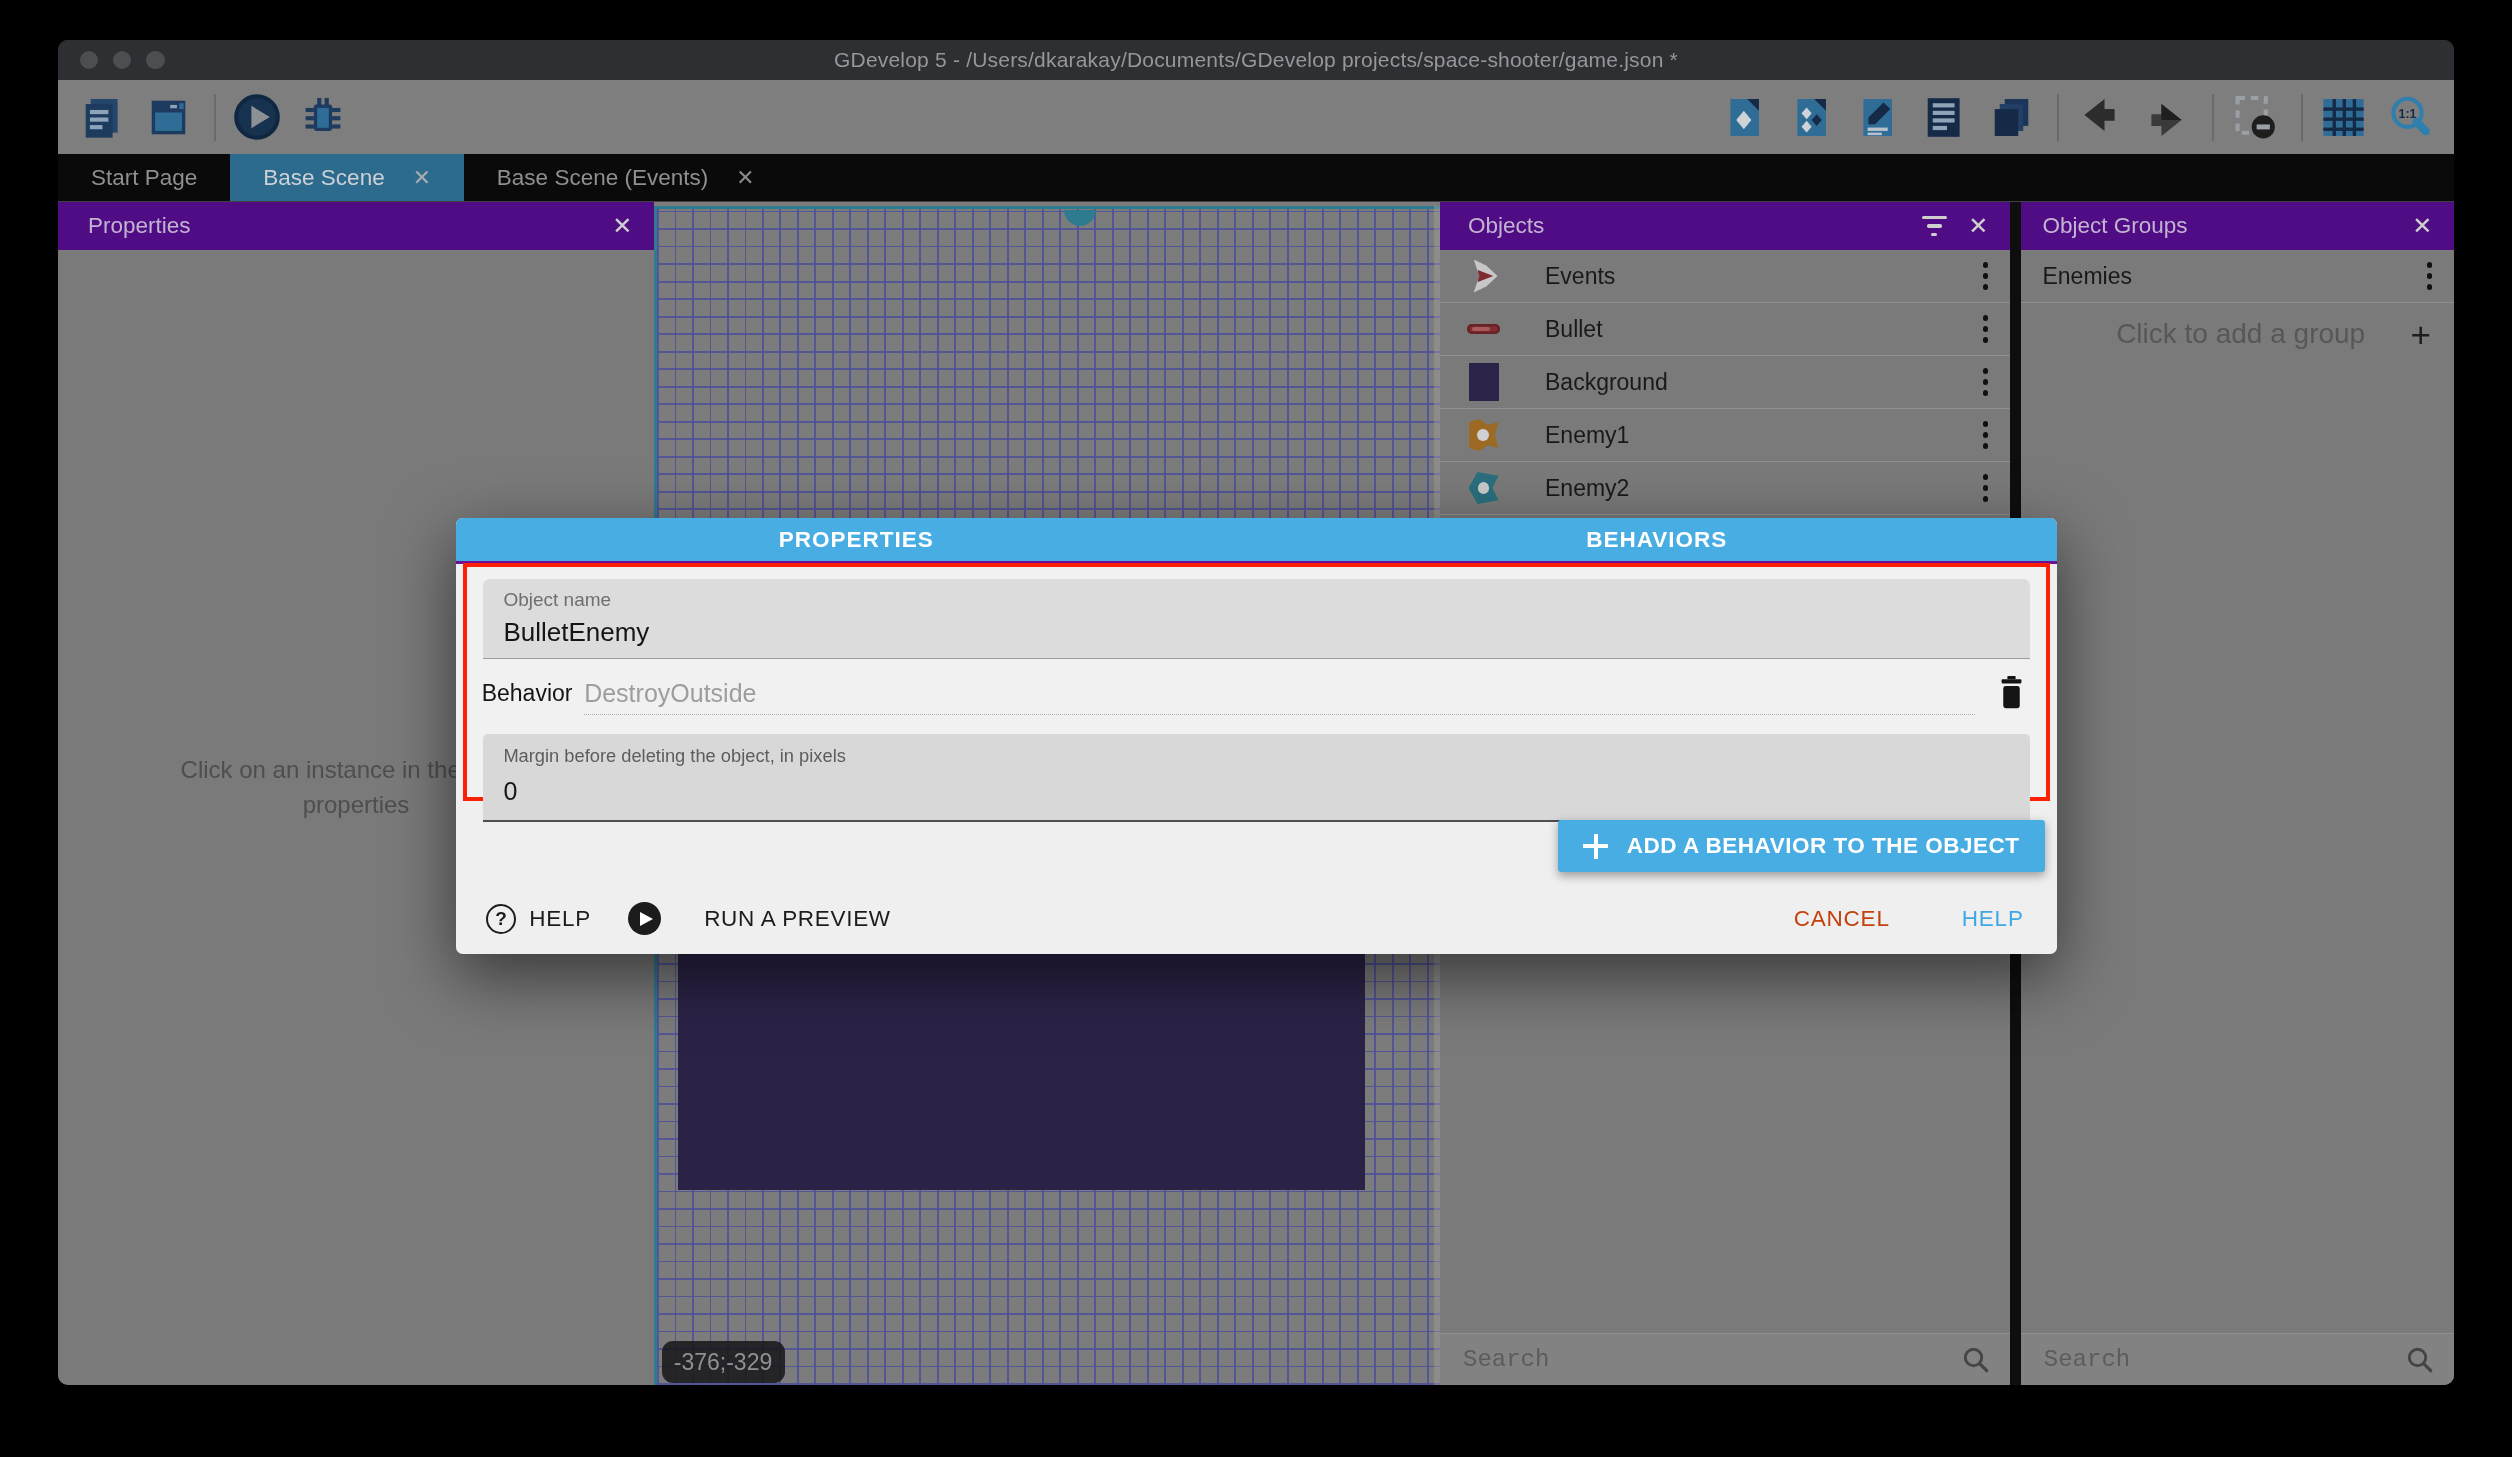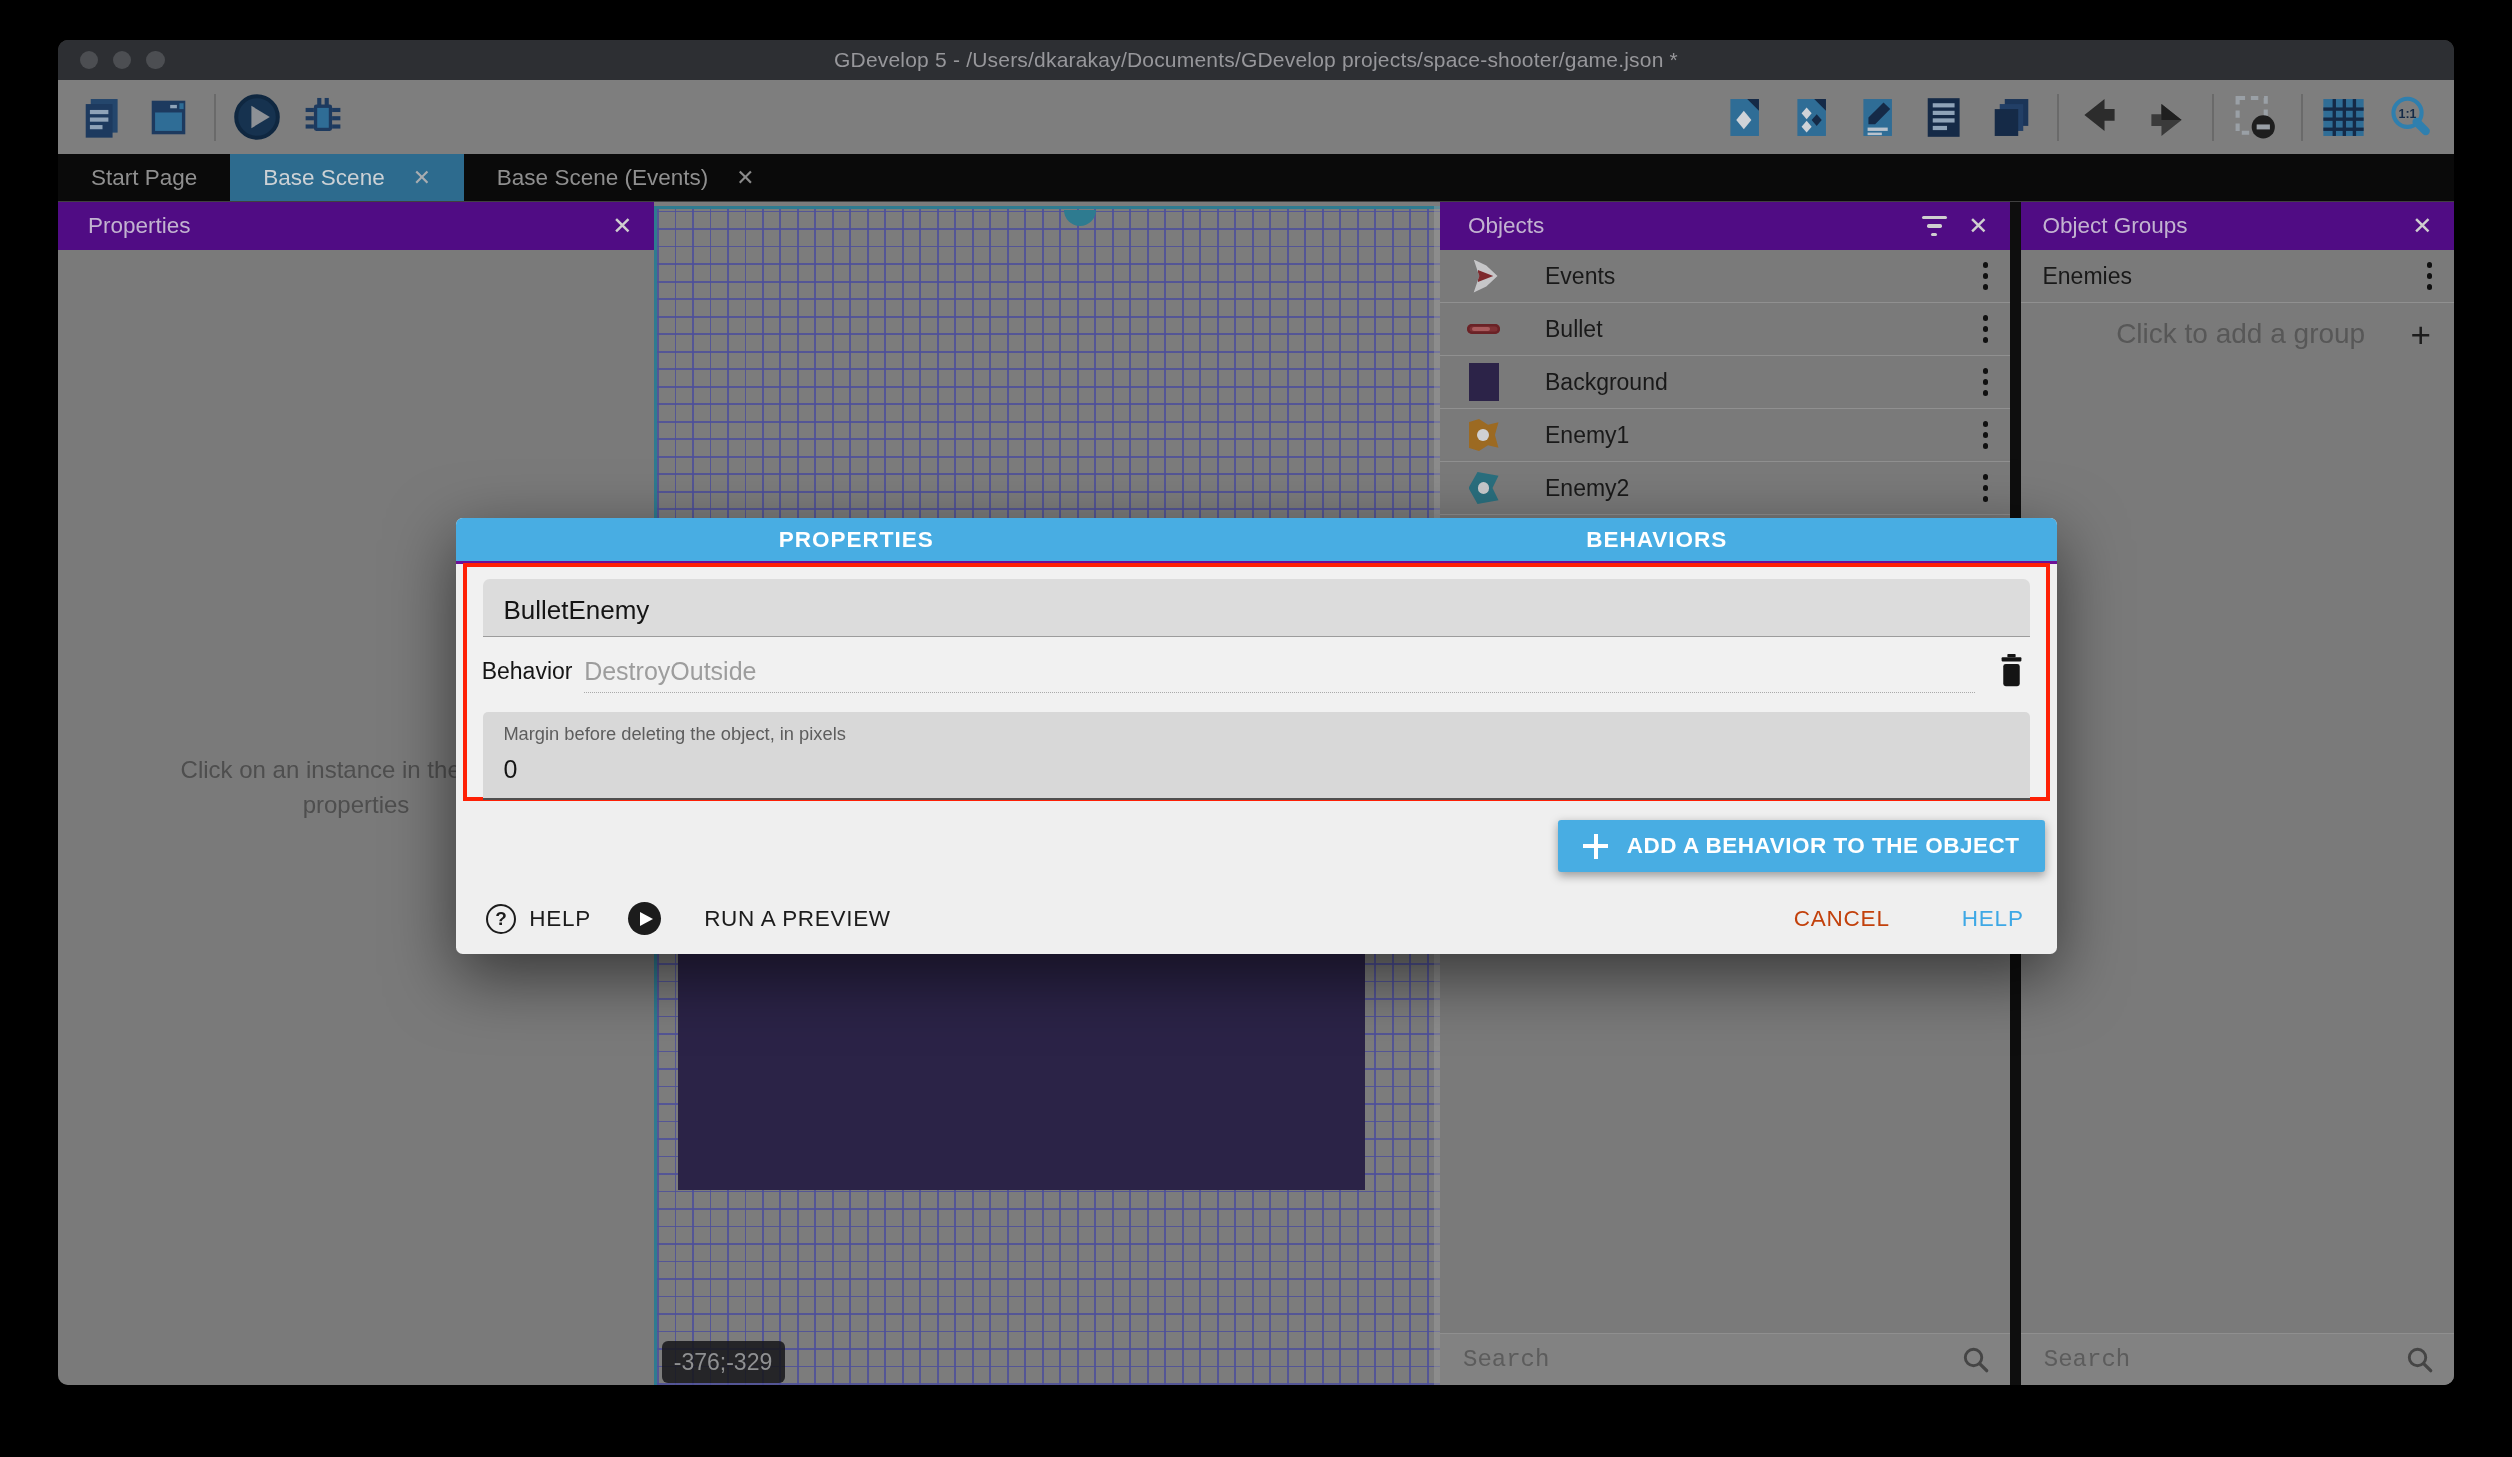--- a/index.html
+++ b/index.html
@@ -47,21 +47,21 @@
       border-top:3.3px solid #2e7b90; border-left:3.3px solid #2e7b90;
       background-image:
         repeating-linear-gradient(90deg, rgba(77,79,154,.85) 0 1.7px, transparent 1.7px 17.5px),
         repeating-linear-gradient(0deg, rgba(77,79,154,.85) 0 1.7px, transparent 1.7px 17.5px);
   }
   .scene-handle { position:absolute; top:7.5px; left:410px; width:32px; height:16px;
       background:#2e7b90; border-radius:0 0 16.7px 16.7px; }
   .bg-object { position:absolute; left:24px; top:675px; width:687px; height:313px; background:#2b2347; }
   .canvas-scrollbar { position:absolute; right:0; top:4.2px; bottom:0; width:5.8px; background:rgba(160,160,160,.45); }
   .coord-badge { position:absolute; left:7.5px; bottom:1.7px; width:123px; height:42px;
-      background:rgba(22,22,26,.85); border-radius:6px; display:flex; align-items:center; justify-content:center;
+      background:rgba(22,22,26,.85); border-radius:11px; display:flex; align-items:center; justify-content:center;
       color:#8f9092; font-size:23px; }
 
   
   .panel-objects { width:570px; }
   .v-divider { width:10.8px; background:#0e0e0e; }
   .panel-groups { flex:1; }
 
   .obj-row { height:53px; display:flex; align-items:center; border-bottom:0.8px solid rgba(146,146,146,.9); }
   .obj-thumb { width:37px; height:42px; margin-left:25px; display:flex; align-items:center; justify-content:center; }
   .obj-label { margin-left:43px; font-size:23px; color:#191919; flex:1; }
@@ -423,20 +423,21 @@
 
 <div class="dialog">
   <div class="dialog-tabs">
     <div class="dialog-tab">PROPERTIES</div>
     <div class="dialog-tab">BEHAVIORS</div>
   </div>
   <div class="dialog-tab-underline"></div>
 
   <div class="red-group">
     <div class="field-block">
+      <div class="field-label">Object name</div>
       <div class="field-value">BulletEnemy</div>
     </div>
     <div class="behavior-row">
       <span class="behavior-label">Behavior</span>
       <span class="behavior-field">
         <span class="behavior-value">DestroyOutside</span>
       </span>
       <span class="trash-btn">
         <svg width="27" height="33" viewBox="0 0 32 40">
           <rect x="11" y="0" width="10" height="4" rx="1" fill="#141414"></rect>

